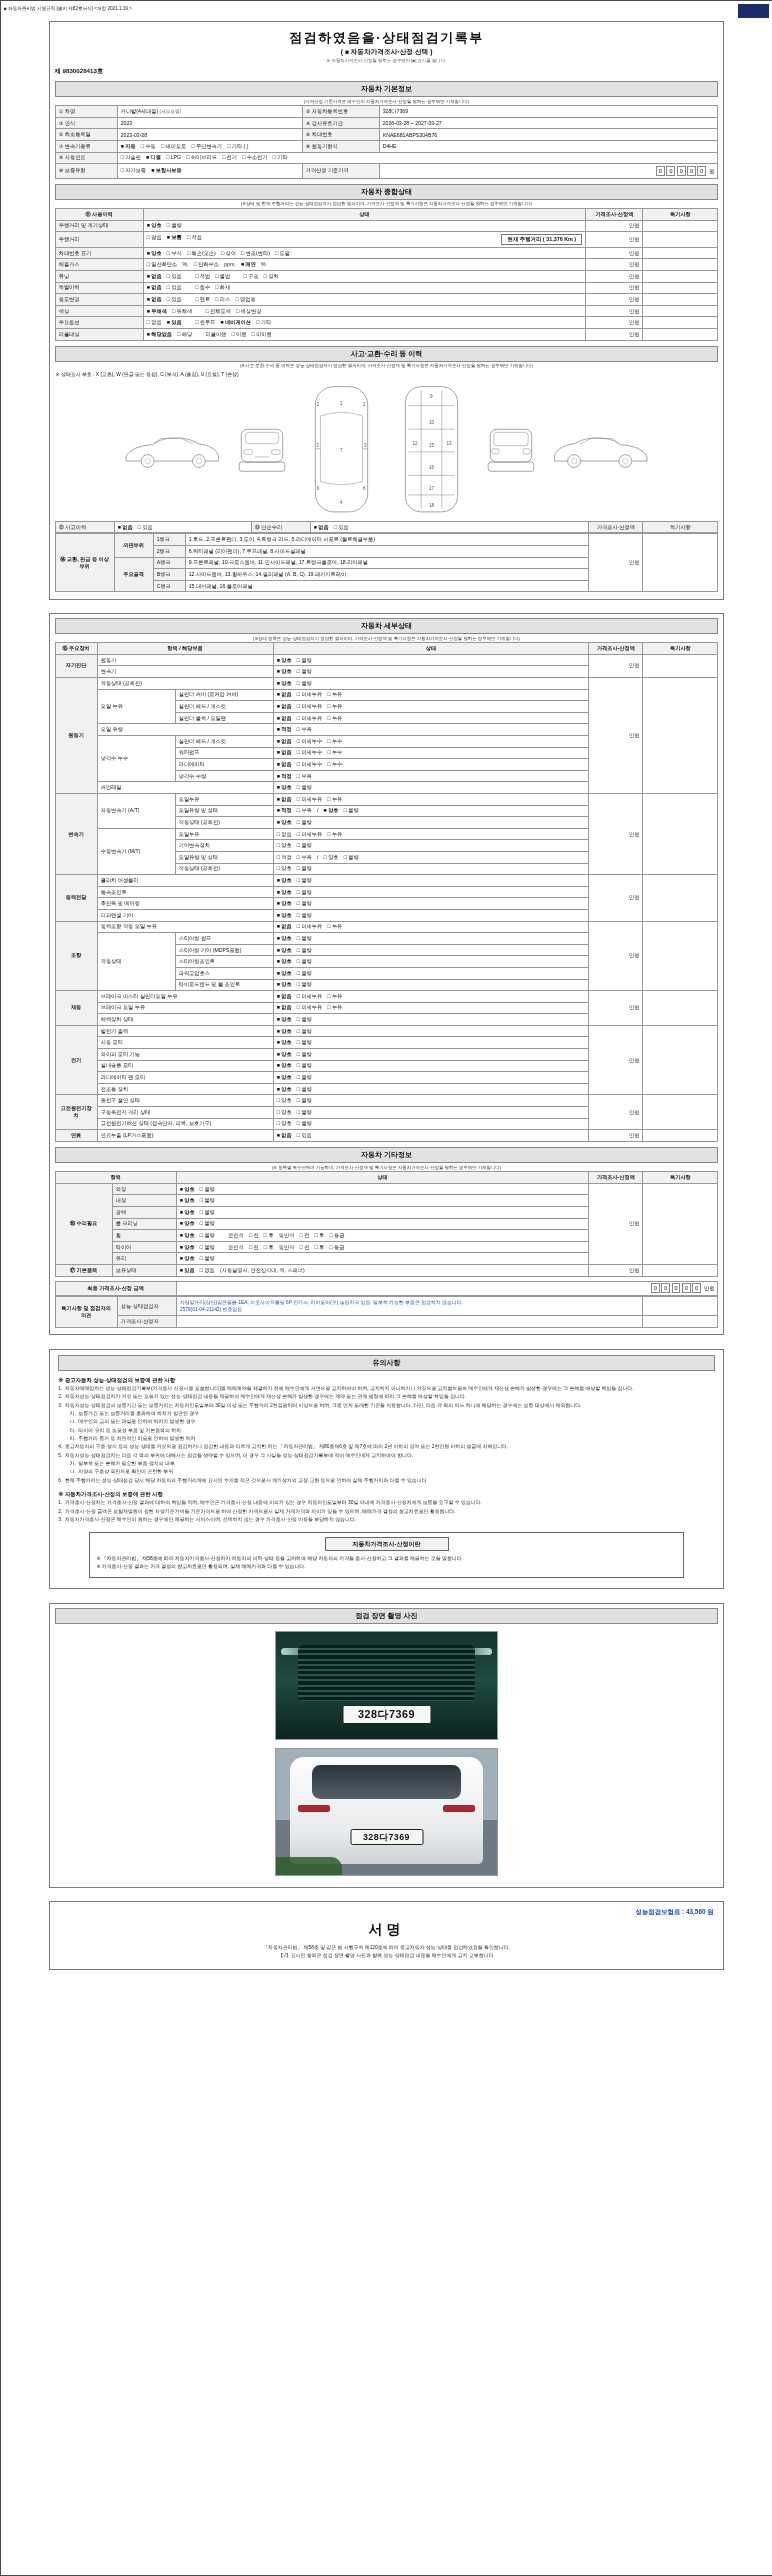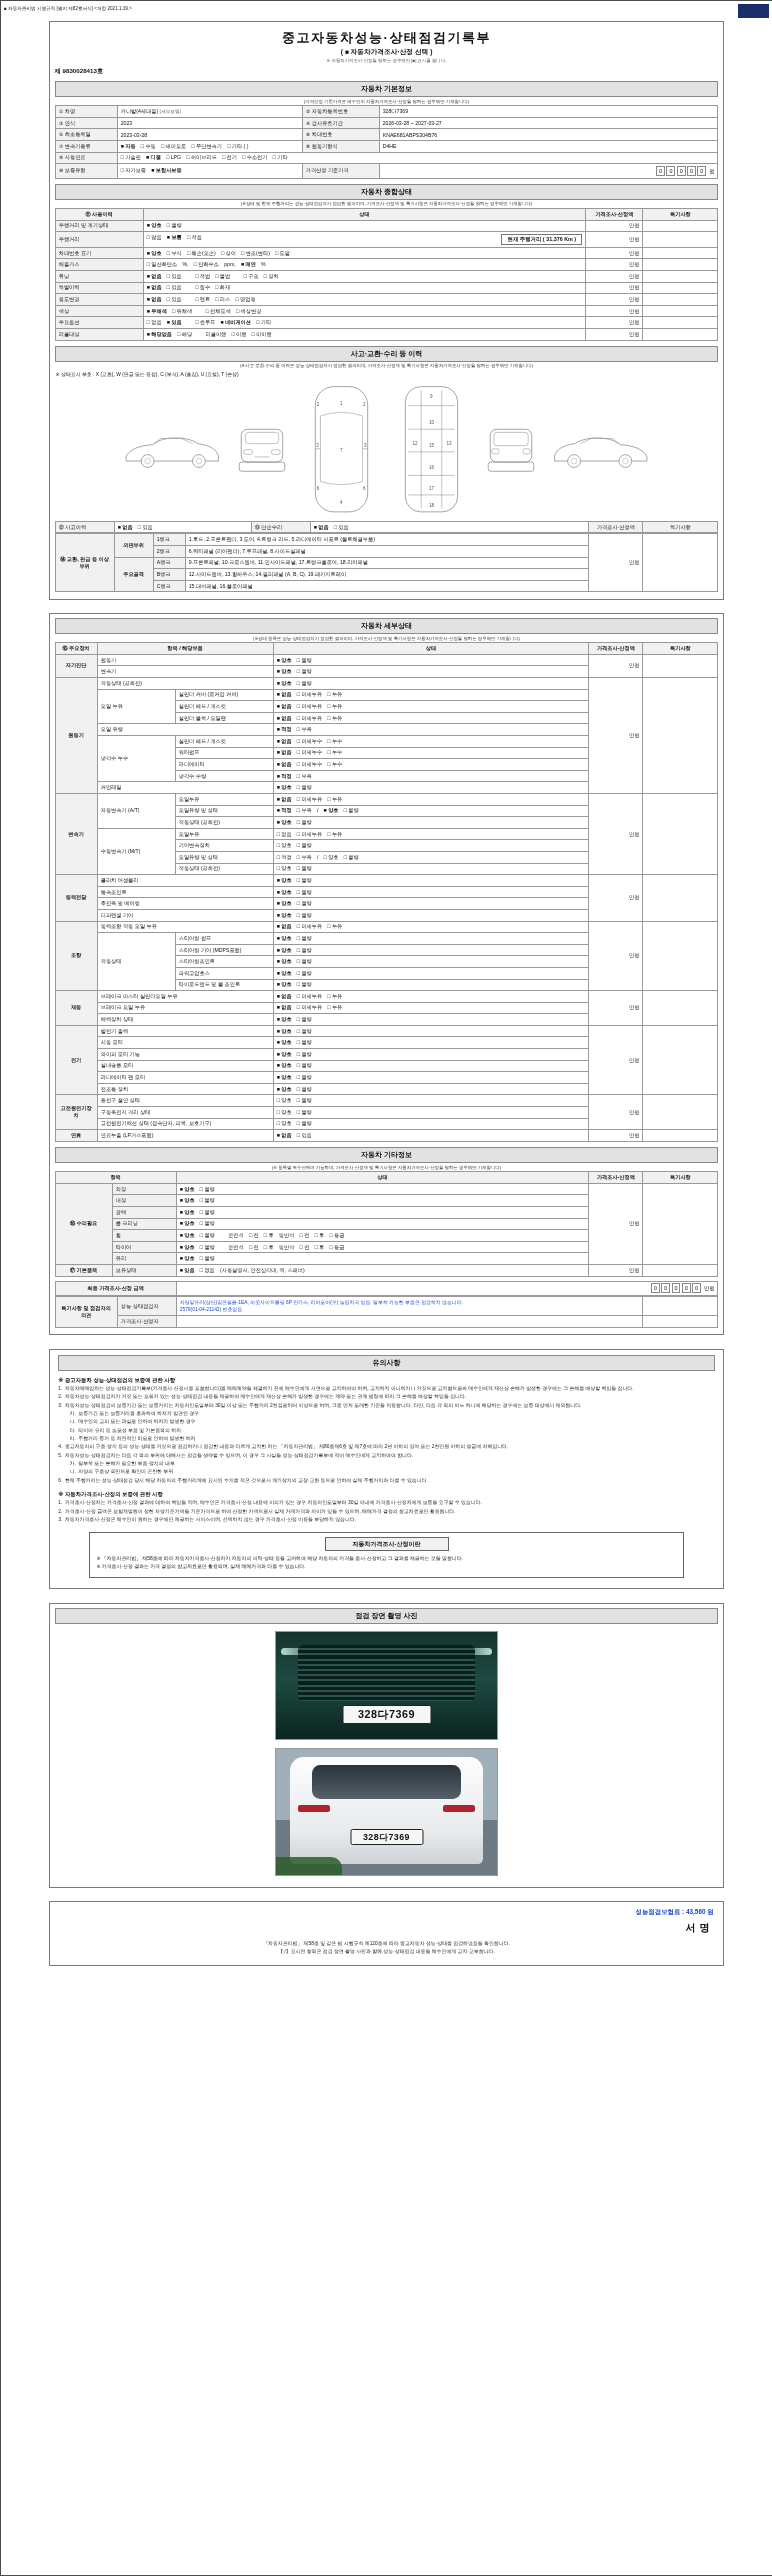--- a/index.html
+++ b/index.html
@@ -53,36 +53,36 @@
   .plate{position:absolute;left:50%;transform:translateX(-50%);bottom:15.5px;width:89px;height:19px;background:#f6f6f4;border:1px solid #222;color:#111;font-weight:bold;font-size:10.8px;text-align:center;line-height:17px;border-radius:2.1px;letter-spacing:0.5px;}
   .photo-rear{height:128px;background:linear-gradient(180deg,#9fb0ba 0 56%,#6d7a83 56% 100%);}
   .carbody{position:absolute;left:14.4px;right:14.4px;top:8.2px;bottom:11.3px;background:linear-gradient(180deg,#fdfdfd,#e8eaec 70%,#cfd3d6);border-radius:13.4px 13.4px 5.2px 5.2px;}
   .rear-window{position:absolute;left:21.6px;right:21.6px;top:7.2px;height:34px;background:linear-gradient(180deg,#2a323a,#55606a);border-radius:8.2px;}
   .tail{position:absolute;top:48px;width:32px;height:6.7px;background:#b02430;border-radius:2.1px;}
   .tail.tl{left:7.2px;}.tail.tr{right:7.2px;}
   .plate.small{bottom:18.5px;width:73px;height:16px;font-size:8.8px;line-height:14px;}
   .bush{position:absolute;left:0;bottom:0;width:66px;height:18.5px;background:#2e5d2a;border-radius:0 11.3px 0 0;opacity:.85;}
   .sign-card{padding:6.2px 9.3px 10.3px;}
   .premium{text-align:right;font-size:6.4px;font-weight:bold;color:var(--blue,#1a47c8);}
-  .sign-title{text-align:right;font-size:10px;font-weight:bold;letter-spacing:4.1px;margin:4.1px 0 5.2px;}
+  .sign-title{text-align:center;font-size:14px;font-weight:bold;letter-spacing:4.1px;margin:4.1px 0 5.2px;}
   .sign-line{text-align:center;font-size:4.9px;color:#222;margin-top:2.1px;}
 </style>
 </head>
 <body>
 
 <div class="page">
 
   <div class="topbar">
     <span class="formref">■ 자동차관리법 시행규칙 [별지 제82호서식] &lt;개정 2021.1.19.&gt;</span>
     <span class="corner"></span>
   </div>
 
   <div class="card">
     <div class="titleblock">
-      <div class="doc-title">중고자동차성능·상태점검기록부</div>
+      <div class="doc-title">점검하였음을·상태점검기록부</div>
       <div class="doc-sub">( ■ 자동차가격조사·산정 선택 )</div>
       <div class="doc-subnote">※ 자동차가격조사·산정을 원하는 경우에만 [■] 표시를 합니다.</div>
     </div>
     <div class="docno">제 9830028413호</div>
 
     <div class="sechead">자동차 기본정보</div>
     <div class="secnote">(가격산정 기준가격은 매수인이 자동차가격조사·산정을 원하는 경우에만 기재합니다)</div>
     <table class="grid">
       <tbody>
           <tr>

